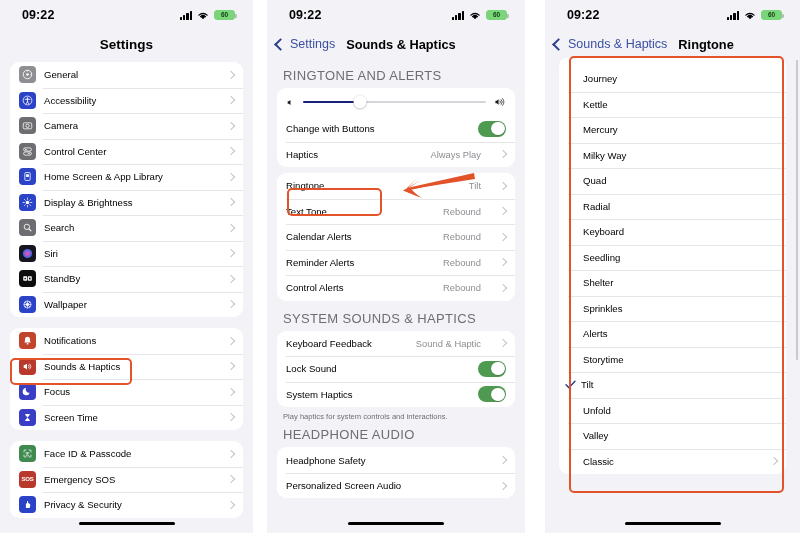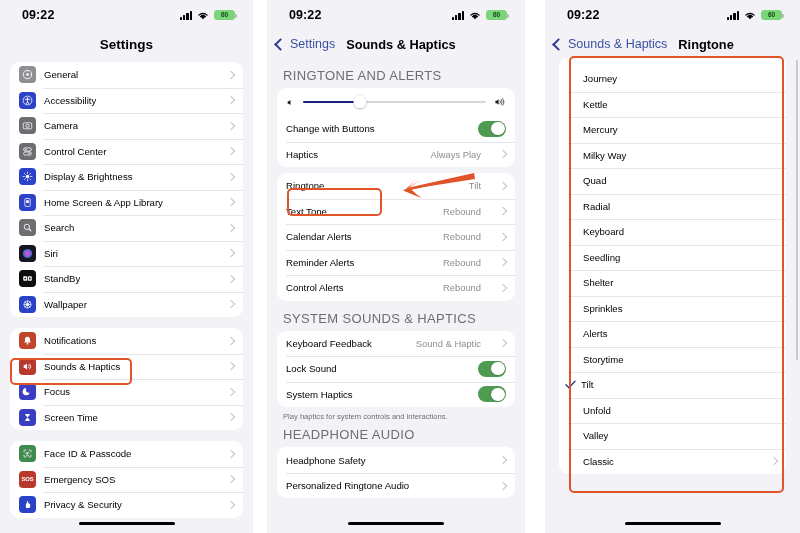--- a/index.html
+++ b/index.html
@@ -230,37 +230,37 @@
                 <rect x="2" y="7.6" width="10" height="4" rx="2" fill="none" stroke="#fff" stroke-width="1"></rect>
                 <circle cx="9" cy="9.6" r="1" fill="#fff"></circle>
               </svg>
           </div>
           <div class="r-label">Control Center</div>
           <div class="chev"></div>
         </div>
         <div class="row with-icon">
           <div class="ico" style="background:#2b44c7">
             <svg width="11" height="11" viewBox="0 0 14 14">
+                <rect x="3.6" y="2" width="6.8" height="10" rx="1.2" fill="none" stroke="#fff" stroke-width="1"></rect>
+                <rect x="5.2" y="4" width="3.6" height="3.6" rx=".6" fill="#fff"></rect>
+              </svg>
+          </div>
+          <div class="r-label">Home Screen &amp; App Library</div>
+          <div class="chev"></div>
+        </div>
+        <div class="row with-icon">
+          <div class="ico" style="background:#2b44c7">
+            <svg width="11" height="11" viewBox="0 0 14 14">
                 <circle cx="7" cy="7" r="2.3" fill="#fff"></circle>
                 <g stroke="#fff" stroke-width="1" stroke-linecap="round">
                   <path d="M7 1.4v1.6M7 11v1.6M1.4 7h1.6M11 7h1.6M3.1 3.1l1.1 1.1M9.8 9.8l1.1 1.1M10.9 3.1L9.8 4.2M4.2 9.8l-1.1 1.1"></path>
                 </g>
               </svg>
           </div>
           <div class="r-label">Display &amp; Brightness</div>
-          <div class="chev"></div>
-        </div>
-        <div class="row with-icon">
-          <div class="ico" style="background:#2b44c7">
-            <svg width="11" height="11" viewBox="0 0 14 14">
-                <rect x="3.6" y="2" width="6.8" height="10" rx="1.2" fill="none" stroke="#fff" stroke-width="1"></rect>
-                <rect x="5.2" y="4" width="3.6" height="3.6" rx=".6" fill="#fff"></rect>
-              </svg>
-          </div>
-          <div class="r-label">Home Screen &amp; App Library</div>
           <div class="chev"></div>
         </div>
         <div class="row with-icon">
           <div class="ico" style="background:#6d6d72">
             <svg width="11" height="11" viewBox="0 0 14 14">
                 <circle cx="6.2" cy="6.2" r="3.4" fill="none" stroke="#fff" stroke-width="1.1"></circle>
                 <path d="M8.8 8.8 L11.4 11.4" stroke="#fff" stroke-width="1.3" stroke-linecap="round"></path>
               </svg>
           </div>
           <div class="r-label">Search</div>
@@ -503,21 +503,21 @@
       <div class="group-foot">Play haptics for system controls and interactions.</div>
 
       <div class="group-hdr" style="padding-top:3px">HEADPHONE AUDIO</div>
 
       <div class="card">
         <div class="row">
           <div class="r-label">Headphone Safety</div>
           <div class="chev"></div>
         </div>
         <div class="row">
-          <div class="r-label">Personalized Ringtone Audio</div>
+          <div class="r-label">Personalized Screen Audio</div>
           <div class="chev"></div>
         </div>
       </div>
     </div>
 
     <div class="hl" style="left:20px;top:188px;width:95px;height:28px;"></div>
 
     <div class="arrow-wrap" style="left:110px;top:170px;width:100px;height:34px;">
       <svg width="100" height="34" viewBox="0 0 100 34">
         <path d="M97 3 L30 18 L40 8 L28 21 L42 27 L34 19 L98 9 Z" fill="#e2532a"></path>

